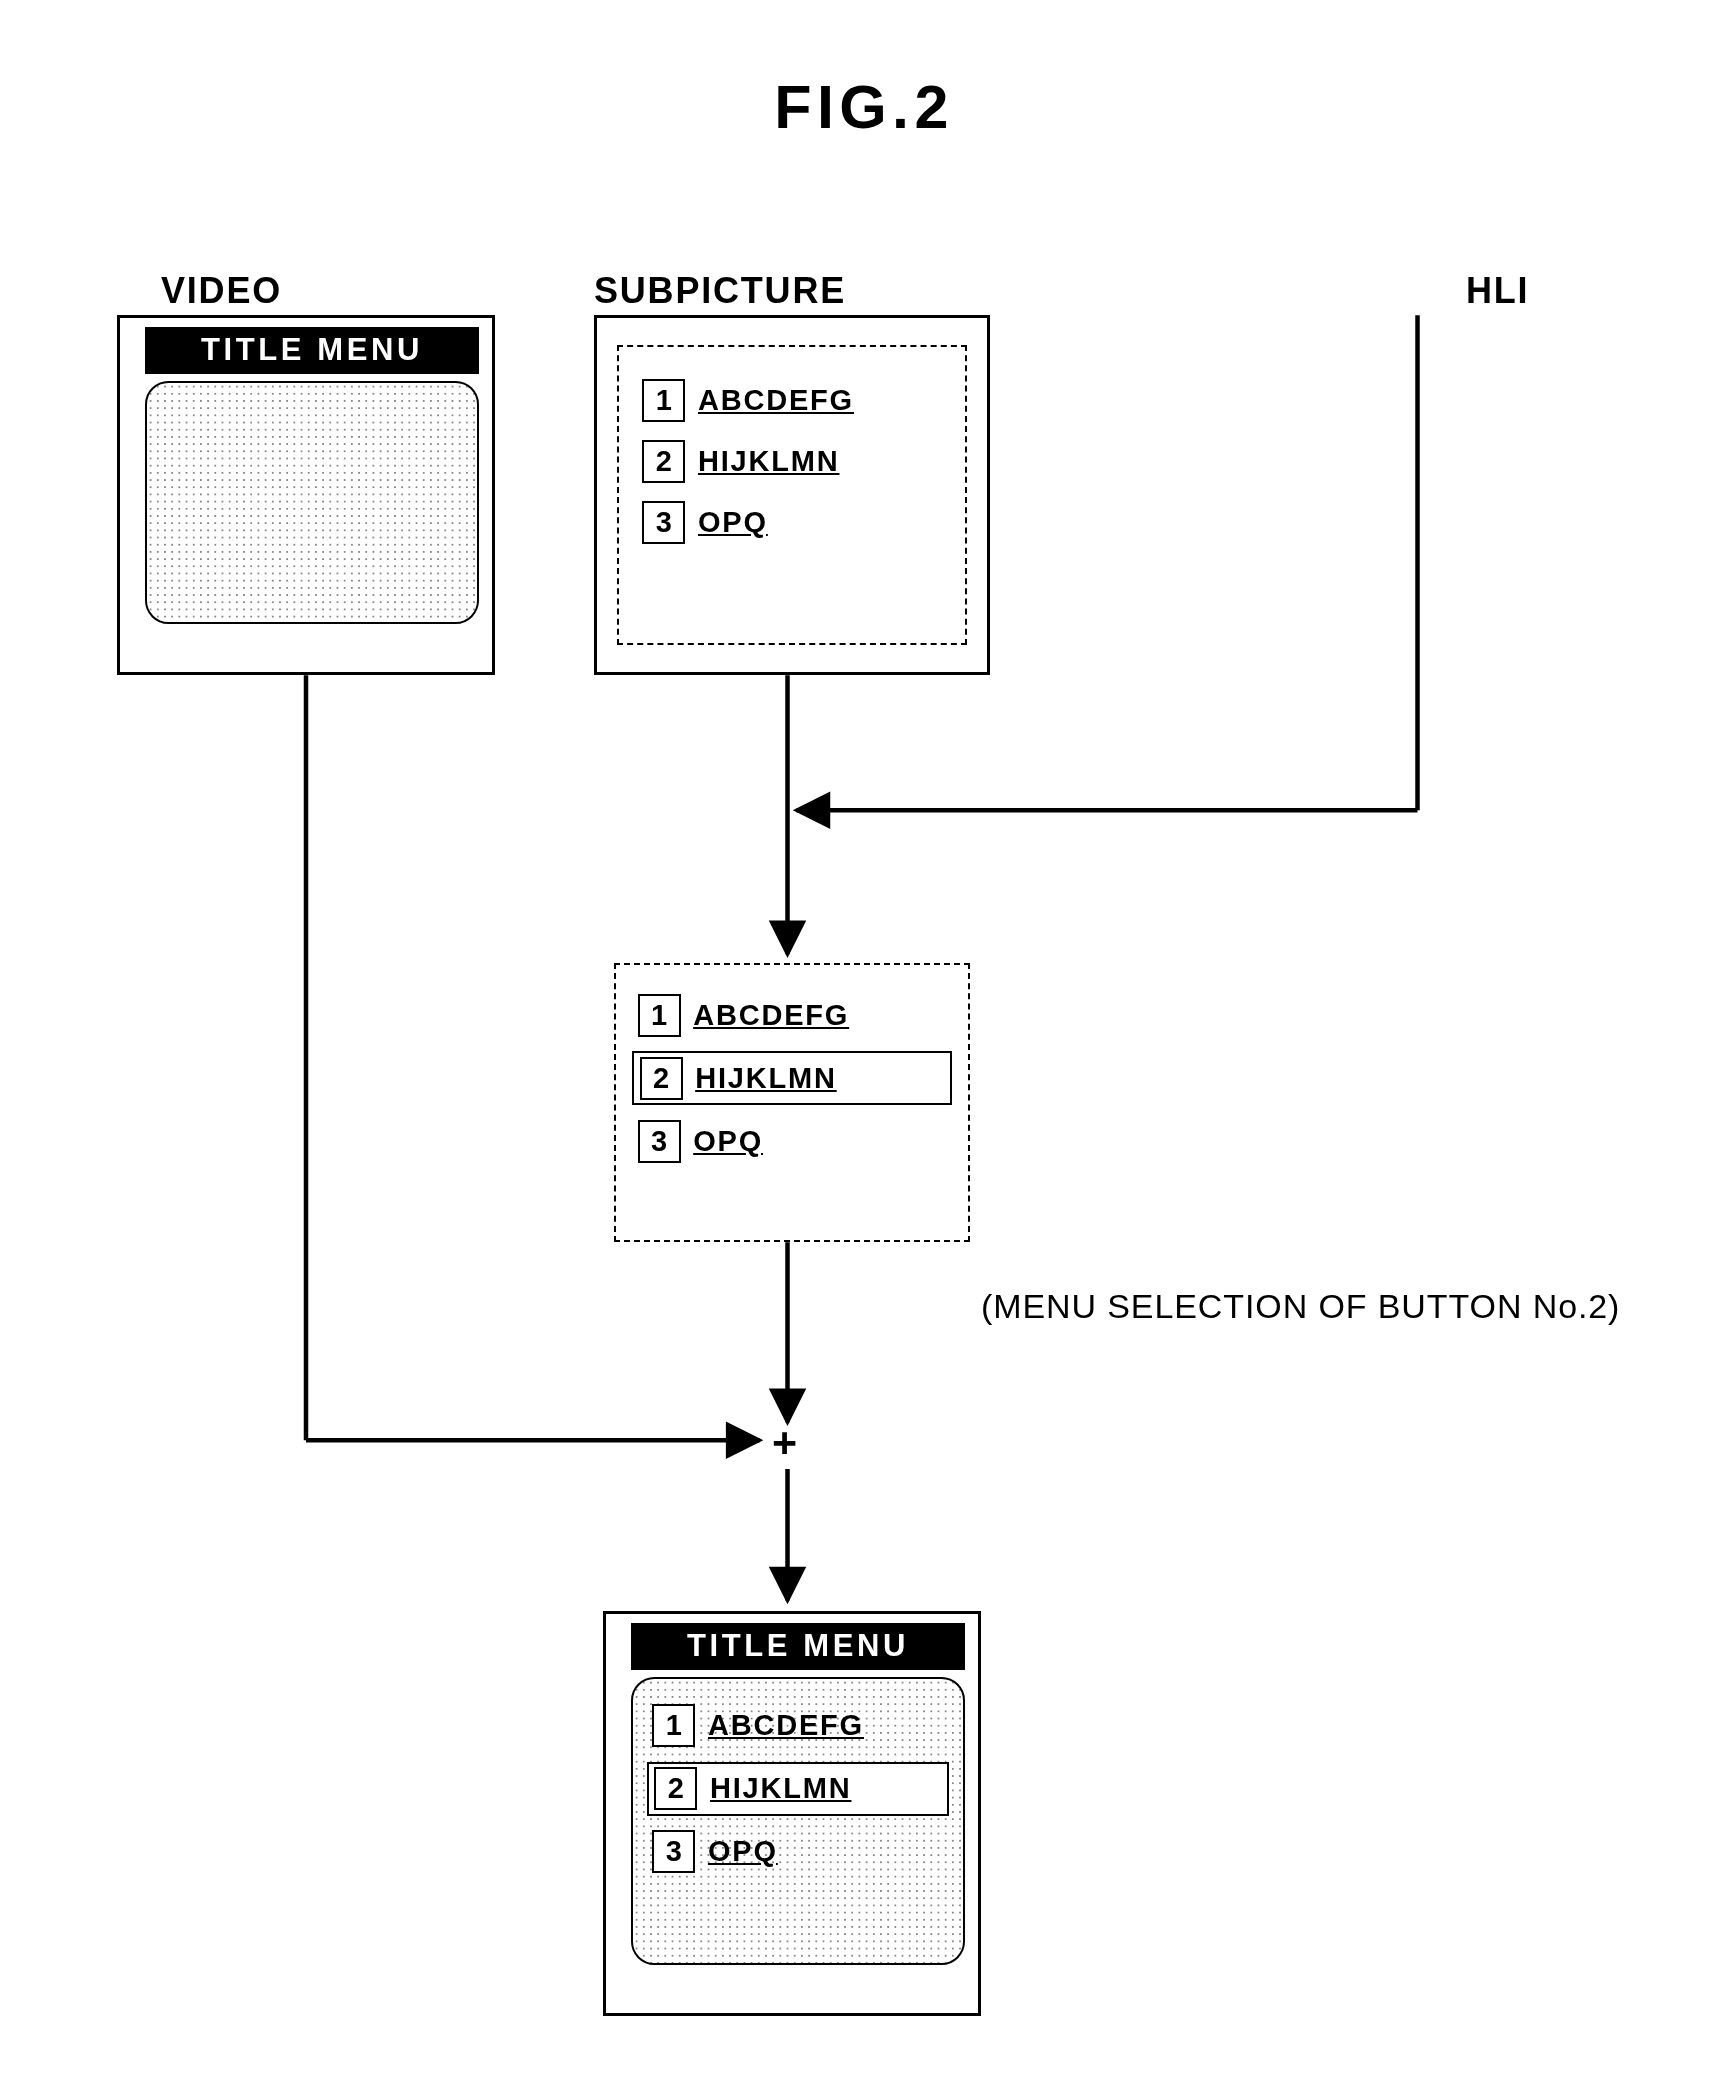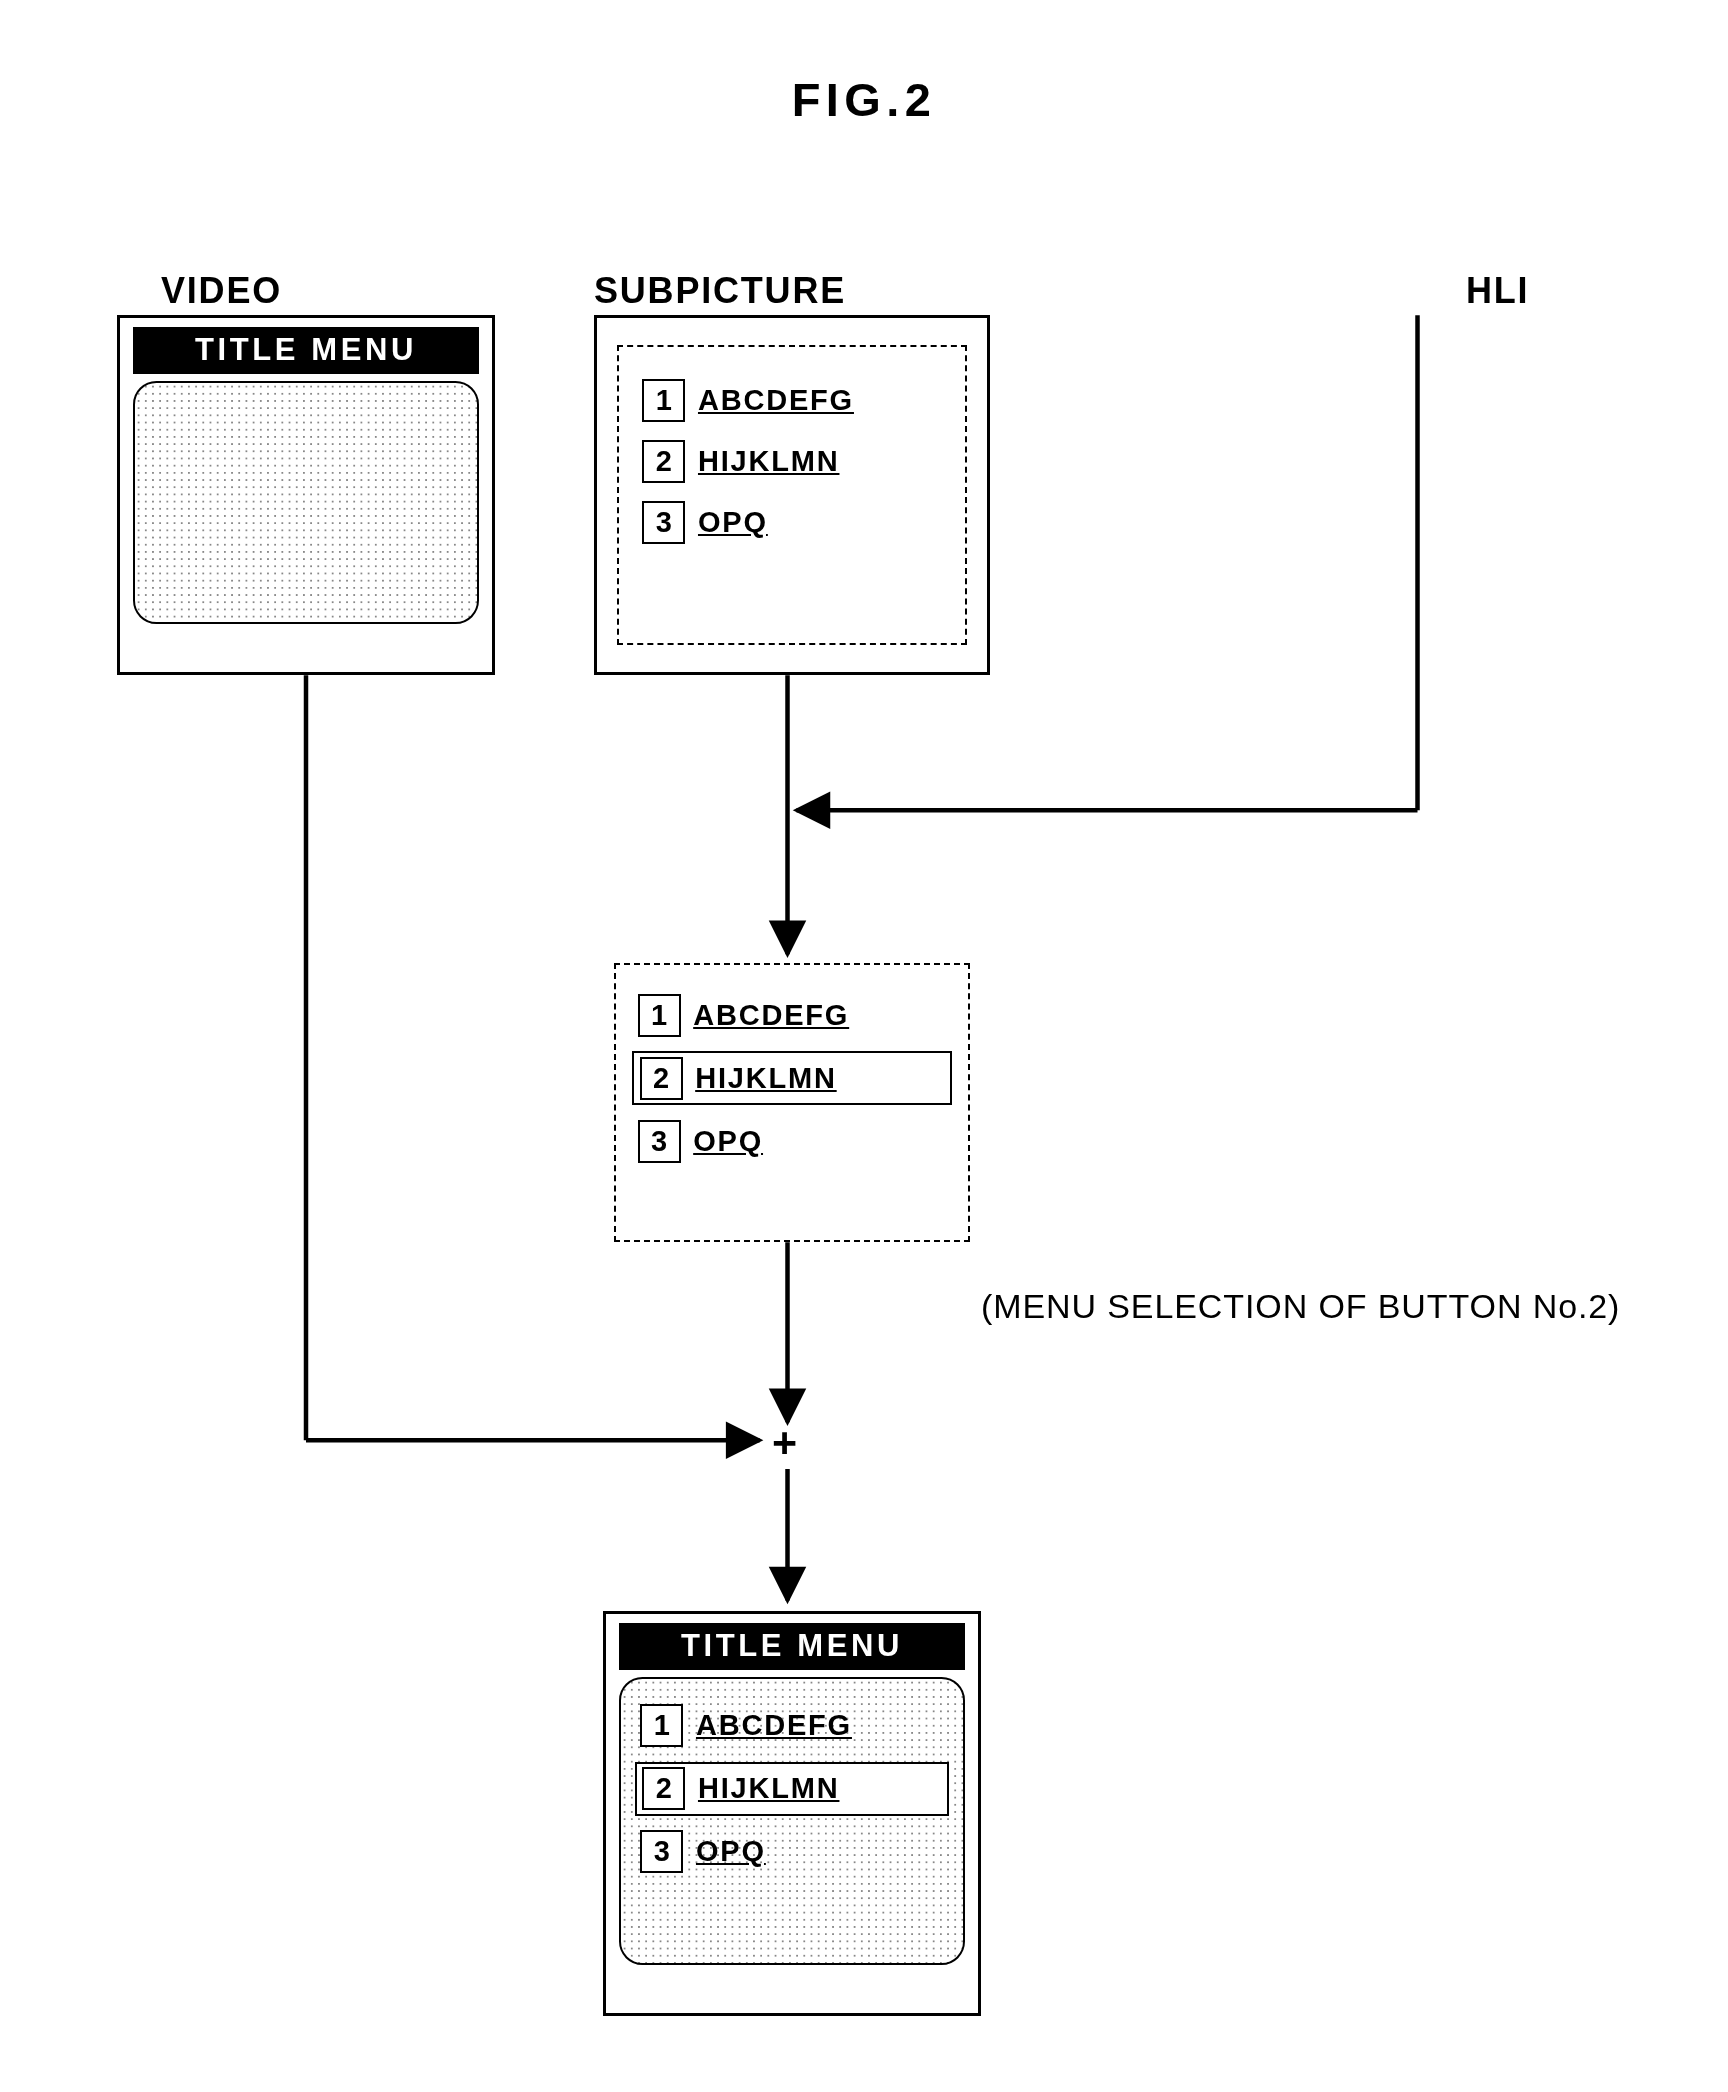--- a/index.html
+++ b/index.html
@@ -10,34 +10,35 @@
     font-family: "Arial", "Helvetica", sans-serif;
     width: 1728px;
     height: 2093px;
     position: relative;
   }
   .figure-title {
     position: absolute;
     left: 50%;
     transform: translateX(-50%);
     top: 72px;
-    font-size: 47px;
+    font-size: 61px;
     font-weight: bold;
     letter-spacing: 5.4px;
   }
   .label {
     position: absolute;
     font-size: 36px;
     font-weight: bold;
     letter-spacing: 1.8px;
   }
   .box {
     position: absolute;
     border: 3.6px solid #000;
     background: #fff;
+    padding-left: 12px;
   }
   .dashed-box {
     border: 2.7px dashed #000;
     position: absolute;
   }
   .title-menu-bar {
     background: #000;
     color: #fff;
     font-size: 31px;
     font-weight: bold;

